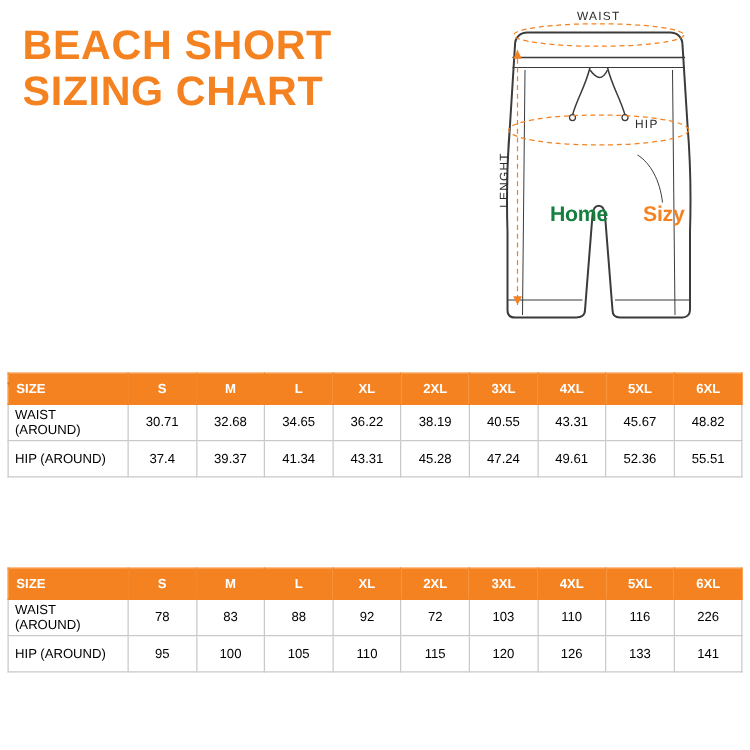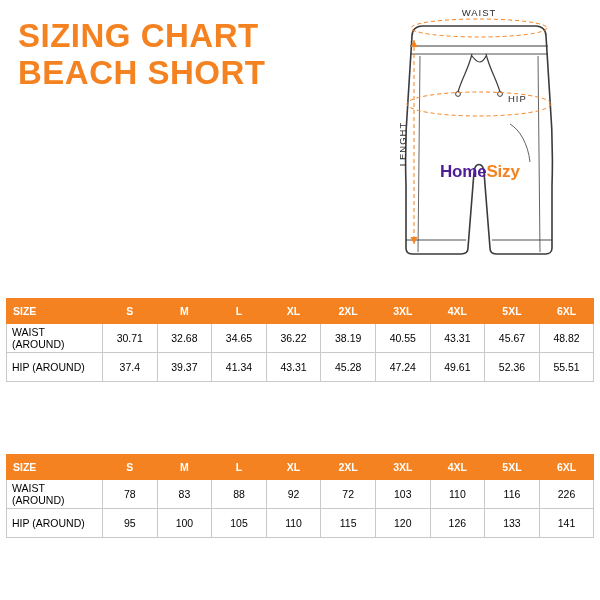--- a/index.html
+++ b/index.html
@@ -63,22 +63,22 @@
     display: block;
   }
   .brand {
     position: absolute;
     left: 440px;
     top: 162px;
     font-size: 17px;
     font-weight: bold;
     letter-spacing: -0.2px;
   }
-  .brand .b-dark { color: #4c1d95; }
-  .brand .b-orange { color: #f58220; }
+  .brand .b-dark { color: #15803d; }
+  .brand .b-orange { color: #f58220; margin-left: 28px; }
 
   
   .section-label {
     position: absolute;
     left: 6px;
     font-size: 11.5px;
     font-weight: bold;
     color: #111111;
   }
   #label-inches { top: 272px; margin-top: 32px; }
@@ -128,22 +128,22 @@
   col.c0 { width: 96px; }
   col.cd { width: 54.6px; }
 </style>
 </head>
 <body>
 
 <div class="page">
 
   <div class="header">
     <div class="title-block">
+      <div class="title-line">BEACH SHORT</div>
       <div class="title-line">SIZING CHART</div>
-      <div class="title-line">BEACH SHORT</div>
     </div>
 
     <div class="illustration">
       <svg width="238" height="262" viewBox="0 0 238 262" xmlns="http://www.w3.org/2000/svg">
 
         <g fill="#ffffff" stroke="#3b3b3b" stroke-width="1.6">
           <path d="M52 32 C52 26 56 22 62 22 L176 22 C182 22 186 26 186 32
                    L190 96 C192 120 193 150 192 182 L192 244
                    C192 248 189 250 186 250 L136 250 C132 250 130 248 130 244
                    L124 168 C123 158 115 158 114 168

